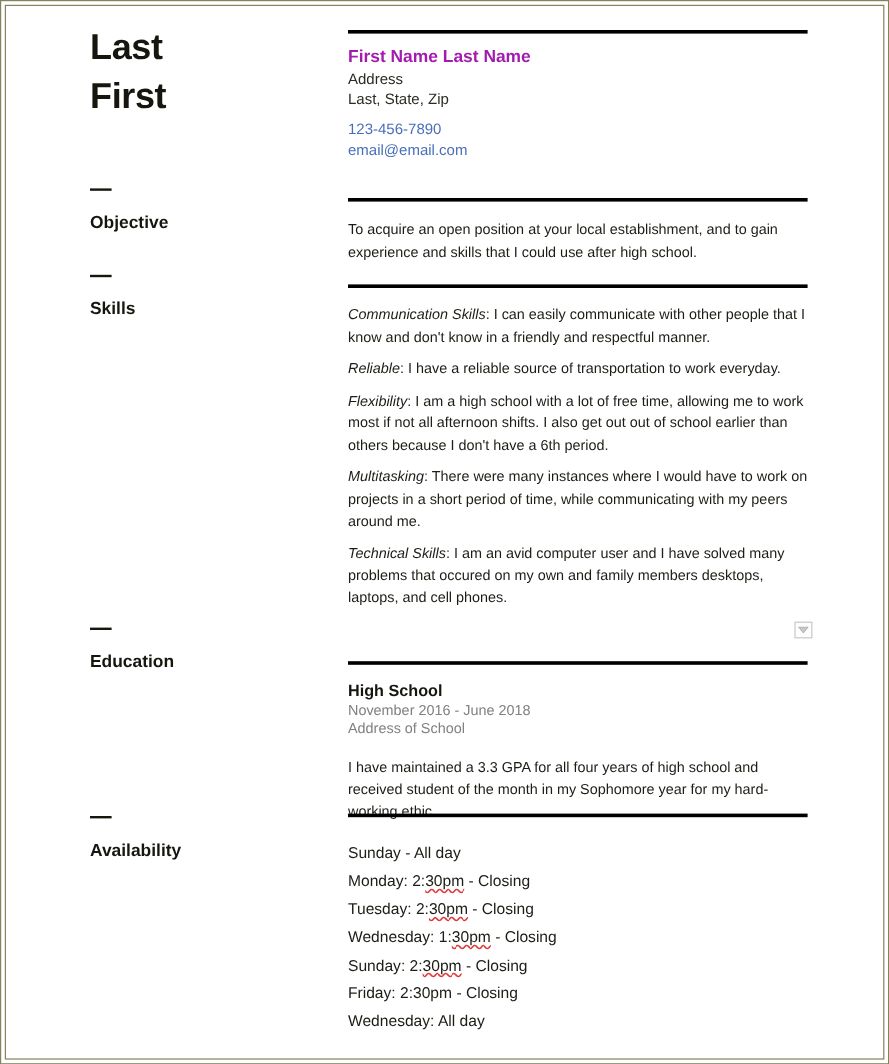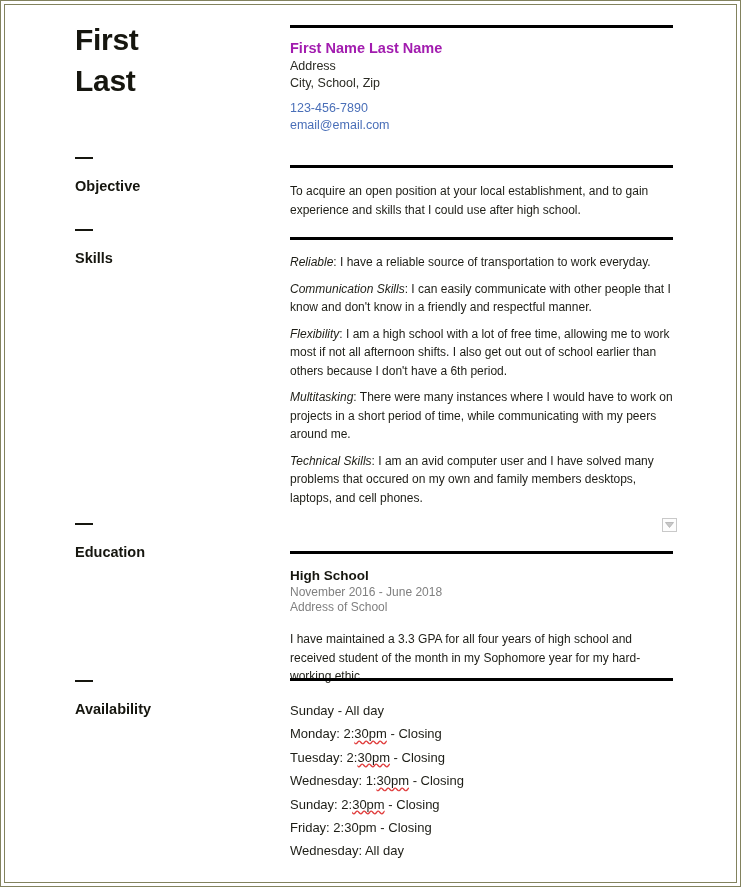--- a/index.html
+++ b/index.html
@@ -159,29 +159,29 @@
   .dropdown-btn svg { display: block; }
 </style>
 </head>
 <body>
 
 <div class="page">
 <div class="page-inner">
 <div class="resume">
 
   <div class="name-block">
+    <div class="name-line">Last</div>
     <div class="name-line">First</div>
-    <div class="name-line">Last</div>
   </div>
 
   <div class="rail" style="top:20px;">
     <div class="rule"></div>
     <div class="contact-name">First Name Last Name</div>
     <div class="contact-line">Address</div>
-    <div class="contact-line">City, School, Zip</div>
+    <div class="contact-line">Last, State, Zip</div>
     <div class="contact-gap"></div>
     <a class="contact-link" href="#">123-456-7890</a>
     <a class="contact-link" href="#">email@email.com</a>
   </div>
 
   <div class="sec-label" style="top:152px;">
     <div class="sec-dash"></div>
     <div class="sec-title">Objective</div>
   </div>
   <div class="rail" style="top:160px;">
@@ -190,24 +190,24 @@
   </div>
 
   <div class="sec-label" style="top:224px;">
     <div class="sec-dash"></div>
     <div class="sec-title">Skills</div>
   </div>
   <div class="rail" style="top:232px;">
     <div class="rule"></div>
     <div class="body-text" style="margin-top:13px;">
       <div class="para">
+        <span class="skill-term">Communication Skills</span><span>: I can easily communicate with other people that I know and don't know in a friendly and respectful manner.</span>
+      </div>
+      <div class="para">
         <span class="skill-term">Reliable</span><span>: I have a reliable source of transportation to work everyday.</span>
-      </div>
-      <div class="para">
-        <span class="skill-term">Communication Skills</span><span>: I can easily communicate with other people that I know and don't know in a friendly and respectful manner.</span>
       </div>
       <div class="para">
         <span class="skill-term">Flexibility</span><span>: I am a high school with a lot of free time, allowing me to work most if not all afternoon shifts. I also get out out of school earlier than others because I don't have a 6th period.</span>
       </div>
       <div class="para">
         <span class="skill-term">Multitasking</span><span>: There were many instances where I would have to work on projects in a short period of time, while communicating with my peers around me.</span>
       </div>
       <div class="para">
         <span class="skill-term">Technical Skills</span><span>: I am an avid computer user and I have solved many problems that occured on my own and family members desktops, laptops, and cell phones.</span>
       </div>

